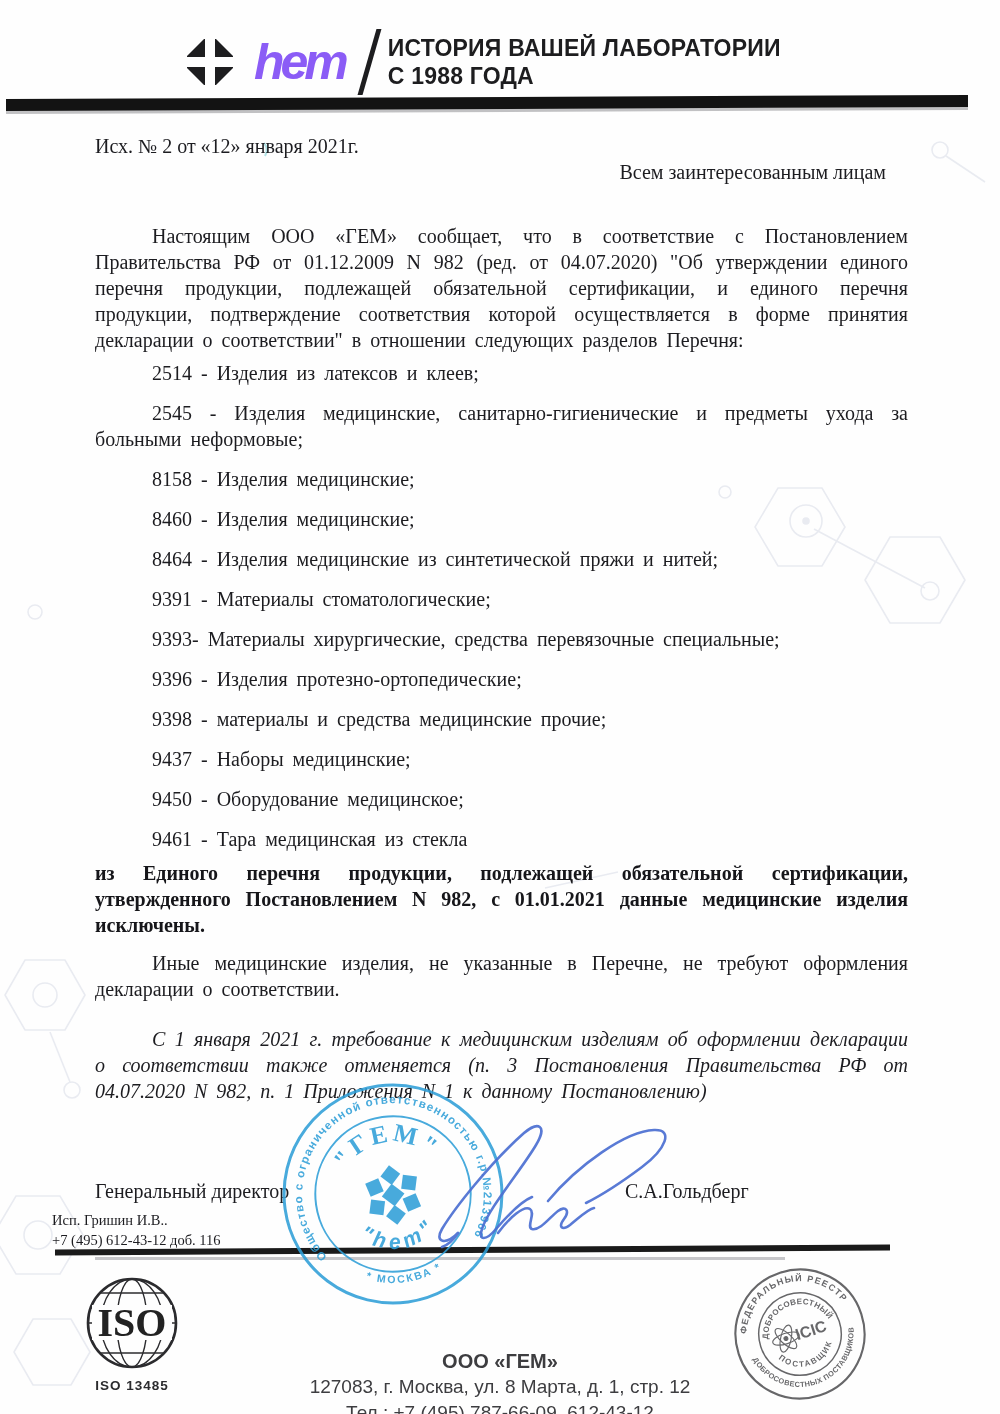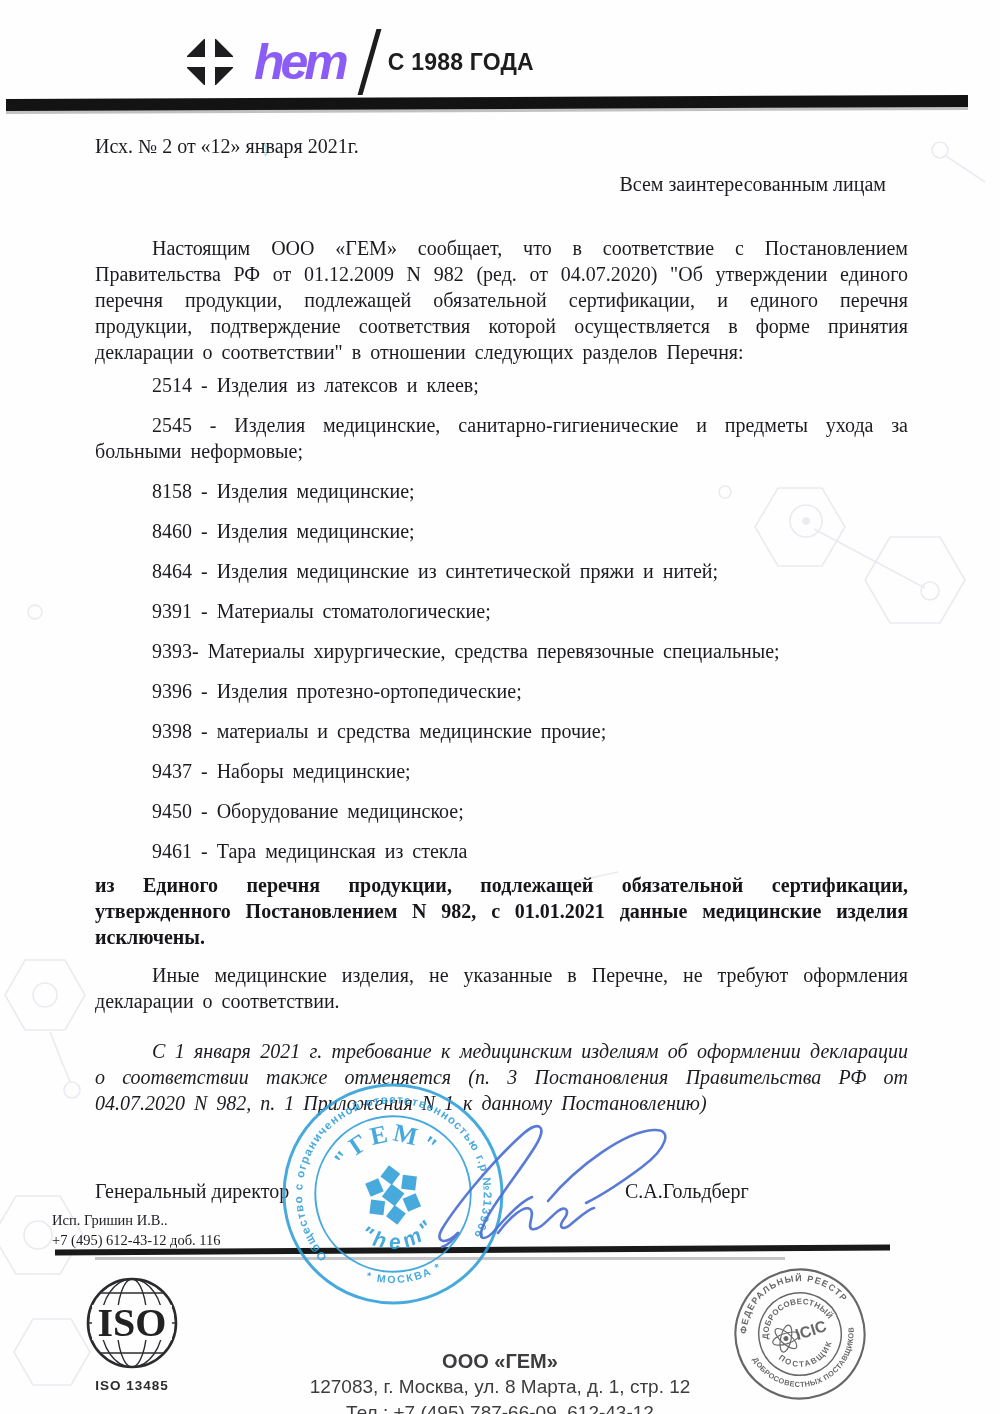--- a/index.html
+++ b/index.html
@@ -22,21 +22,21 @@
   .slash { width:5px; height:66px; background:#1d1d1f; transform:skewX(-16deg); margin:0 16px 0 4px; }
   .tagline { font-family:"Liberation Sans", sans-serif; font-weight:bold; font-size:23px; line-height:28px; color:#1d1d1f; letter-spacing:0.2px; }
   .bar-top {
     position:absolute; left:6px; right:32px; top:97px; height:12px; background:#131313;
     transform:rotate(-0.25deg); z-index:2; box-shadow:0 3px 0 rgba(120,120,125,0.45);
   }
 
   
   .letter { position:absolute; left:95px; right:92px; top:128px; z-index:1; font-size:20px; line-height:26px; }
   .ref { margin-top:5px; }
-  .addressee { margin-top:12px; text-align:right; padding-right:22px; }
+  .addressee { text-align:right; padding-right:22px; }
   .para { text-align:justify; word-spacing:4px; }
   .p1 { margin-top:38px; text-indent:57px; }
   .item { margin-top:14px; text-indent:57px; text-align:justify; }
   .item-first { margin-top:7px; }
   .boldp { margin-top:8px; font-weight:bold; word-spacing:7px; color:#16161a; }
   .p2 { margin-top:12px; text-indent:57px; }
   .p3 { margin-top:24px; text-indent:57px;font-style:italic; }
 
   
   .sig-title { position:absolute; left:95px; top:1180px; font-size:20px; z-index:1; }
@@ -94,20 +94,21 @@
       <rect x="27" y="0" width="10" height="64" fill="#fefefe"></rect>
       <rect x="0" y="27" width="64" height="10" fill="#fefefe"></rect>
       <polygon points="-1,32 9,25 9,39" fill="#fefefe"></polygon>
       <polygon points="65,32 55,25 55,39" fill="#fefefe"></polygon>
       <polygon points="32,-1 25,9 39,9" fill="#fefefe"></polygon>
       <polygon points="32,65 25,55 39,55" fill="#fefefe"></polygon>
     </svg>
     <div class="logo-text">hem</div>
     <div class="slash"></div>
     <div class="tagline">
+      <div>ИСТОРИЯ ВАШЕЙ ЛАБОРАТОРИИ</div>
       <div>С 1988 ГОДА</div>
     </div>
   </div>
   <div class="bar-top"></div>
 
   <div class="letter">
     <p class="ref">Исх. № 2 от «12» января 2021г.</p>
     <p class="addressee">Всем заинтересованным лицам</p>
     <p class="para p1">Настоящим ООО «ГЕМ» сообщает, что в соответствие с Постановлением Правительства РФ от 01.12.2009 N 982 (ред. от 04.07.2020) "Об утверждении единого перечня продукции, подлежащей обязательной сертификации, и единого перечня продукции, подтверждение соответствия которой осуществляется в форме принятия декларации о соответствии" в отношении следующих разделов Перечня:</p>
     <p class="para item item-first">2514 - Изделия из латексов и клеев;</p>

